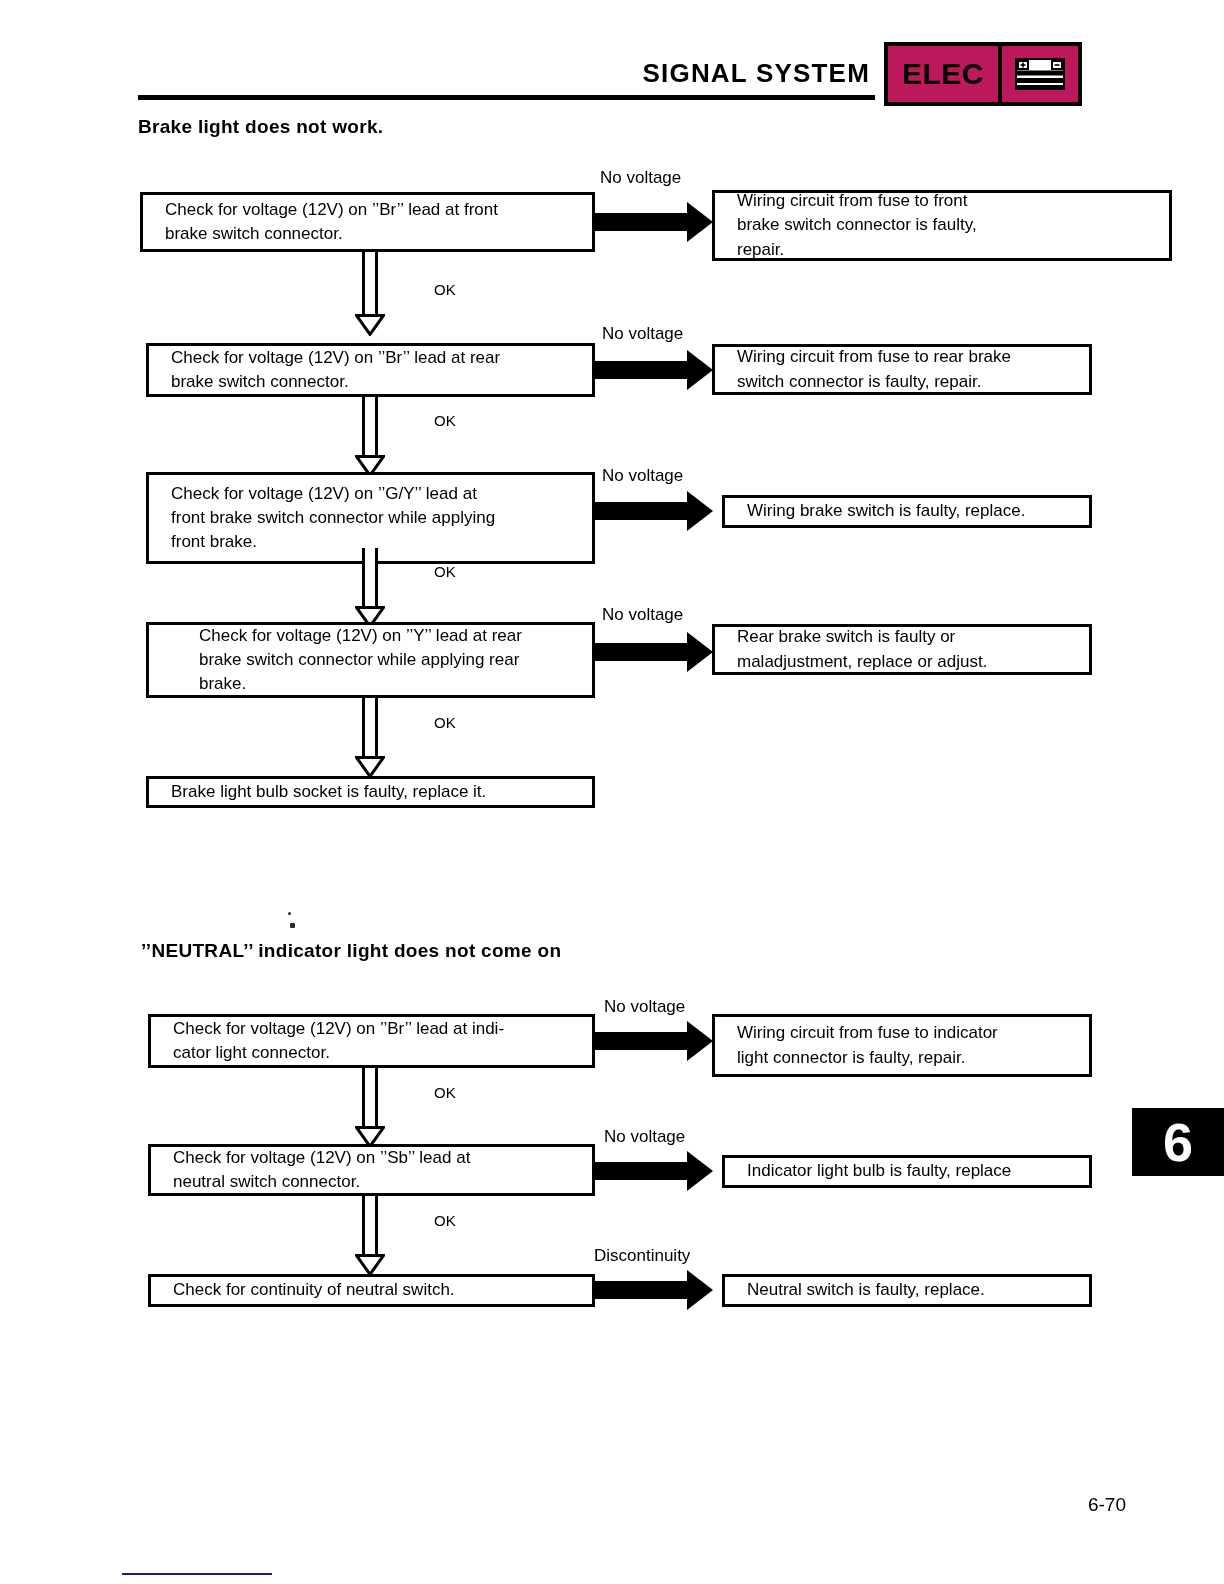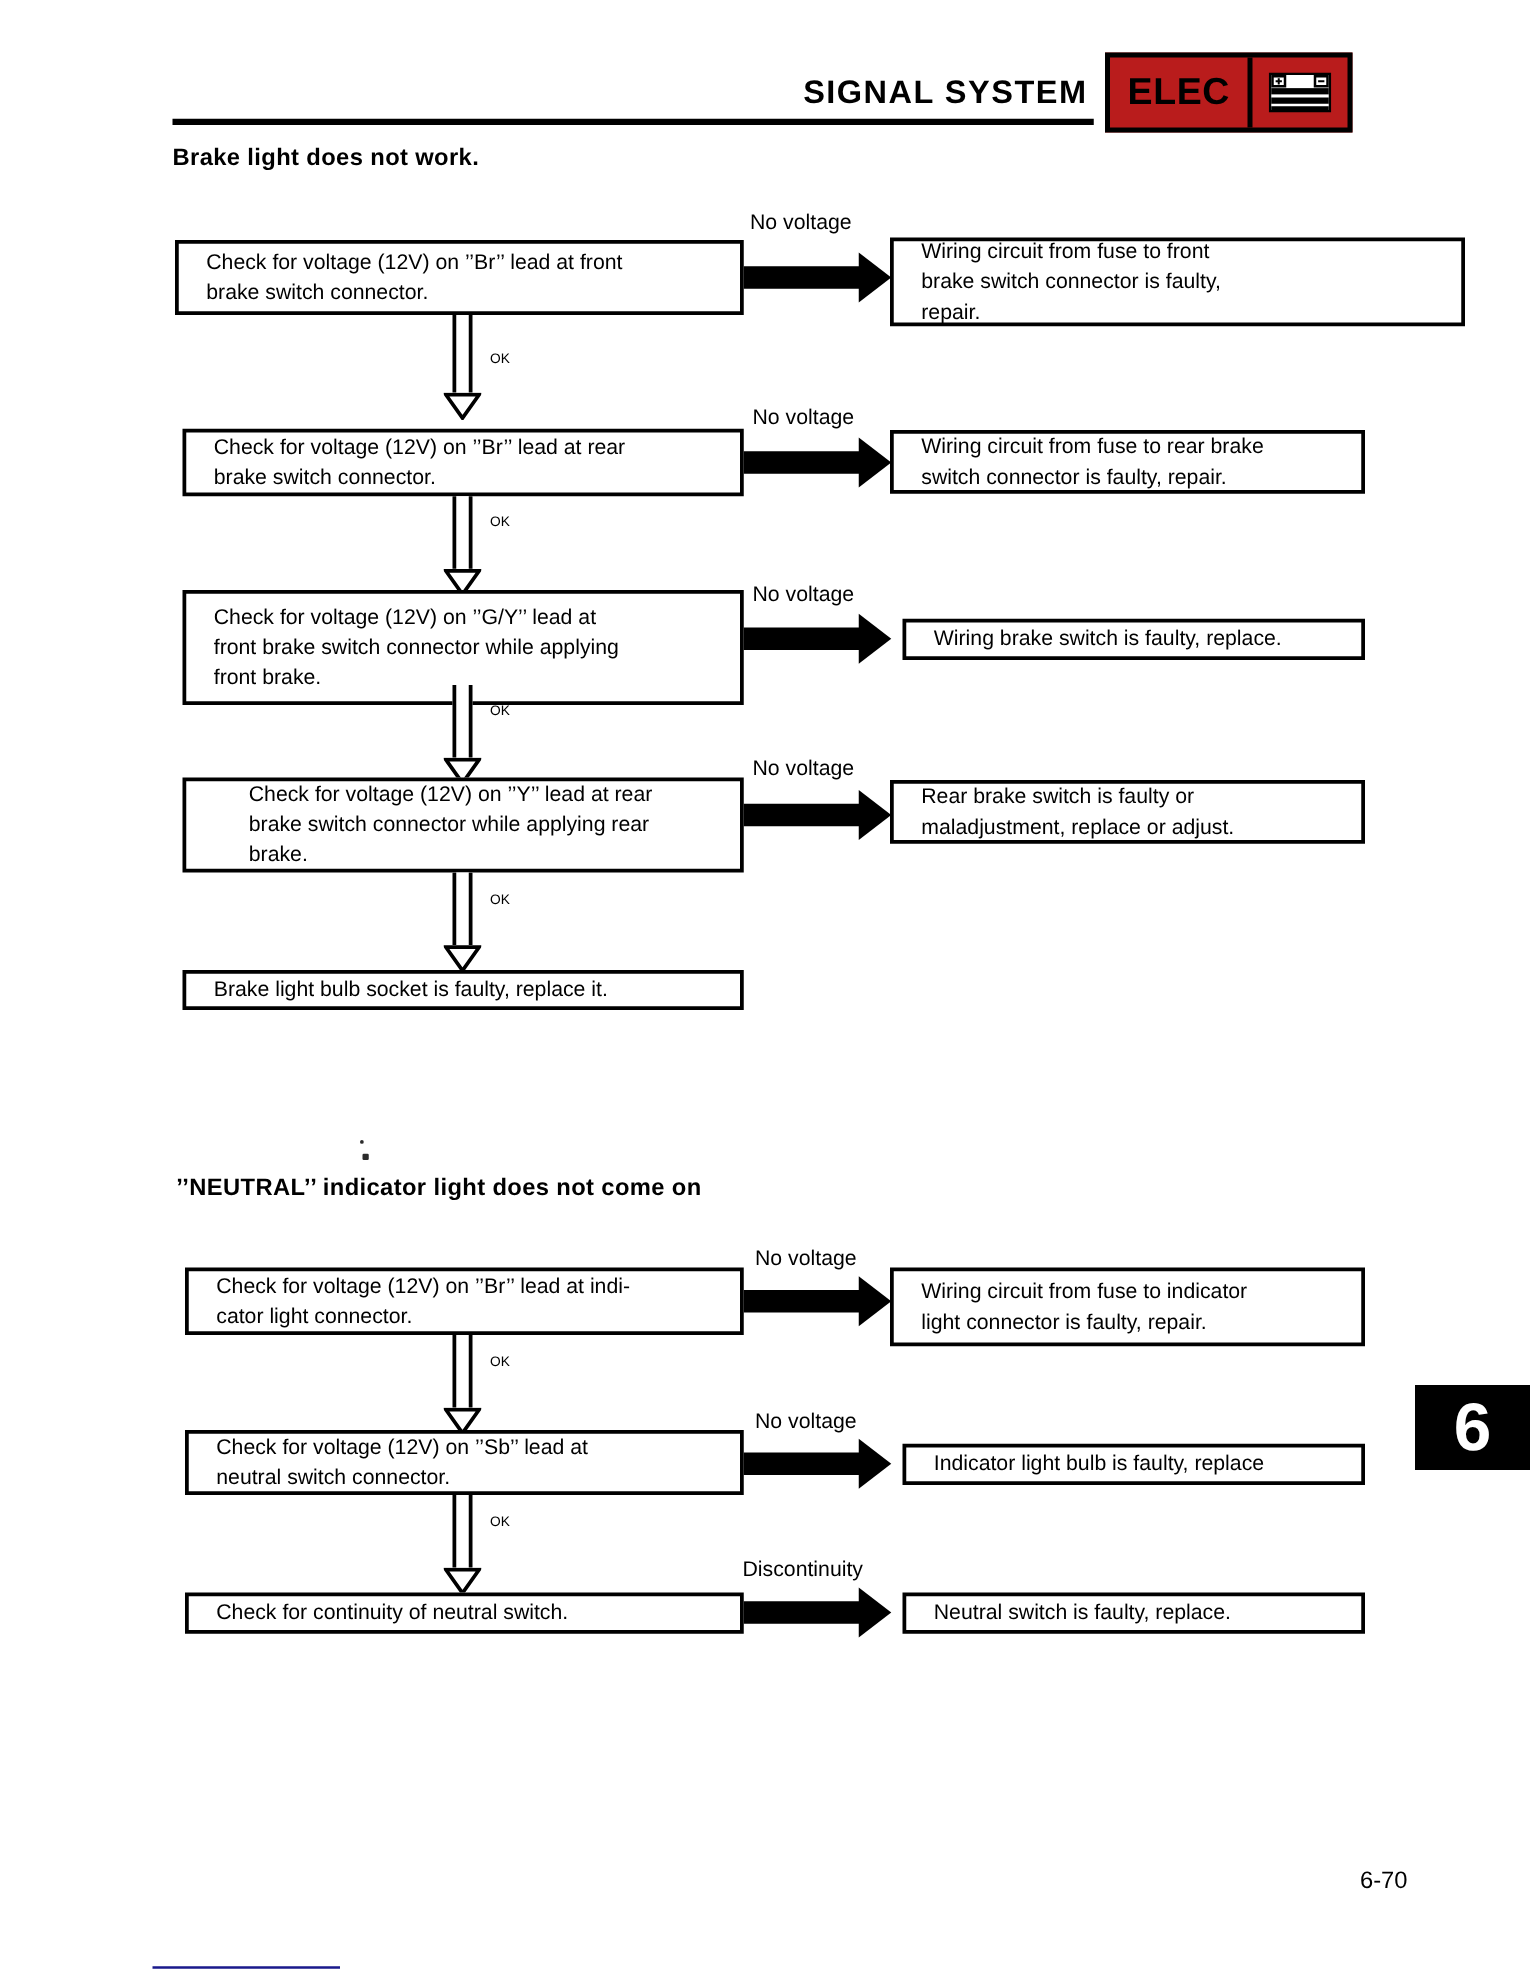--- a/index.html
+++ b/index.html
@@ -39,21 +39,21 @@
     background: #000000;
   }
   #elec-badge {
     position: absolute;
     left: 884px;
     top: 42px;
     height: 56px;
     border: 4px solid #000000;
     display: flex;
     align-items: stretch;
-    background: #b91c1c;
+    background: #be185d;
   }
   #elec-label {
     display: flex;
     align-items: center;
     justify-content: center;
     padding: 0 14px;
     font-size: 30px;
     font-weight: bold;
     letter-spacing: 0.5px;
   }
@@ -144,22 +144,23 @@
   }
 
   
   .branch-label {
     position: absolute;
     font-size: 17px;
     white-space: nowrap;
   }
   .ok-label {
     position: absolute;
-    font-size: 11px;
+    font-size: 15px;
     white-space: nowrap;
+    margin-left: 42px;
   }
 
   
   #chapter-tab {
     position: absolute;
     background: #000000;
     color: #ffffff;
     display: flex;
     align-items: center;
     justify-content: center;

